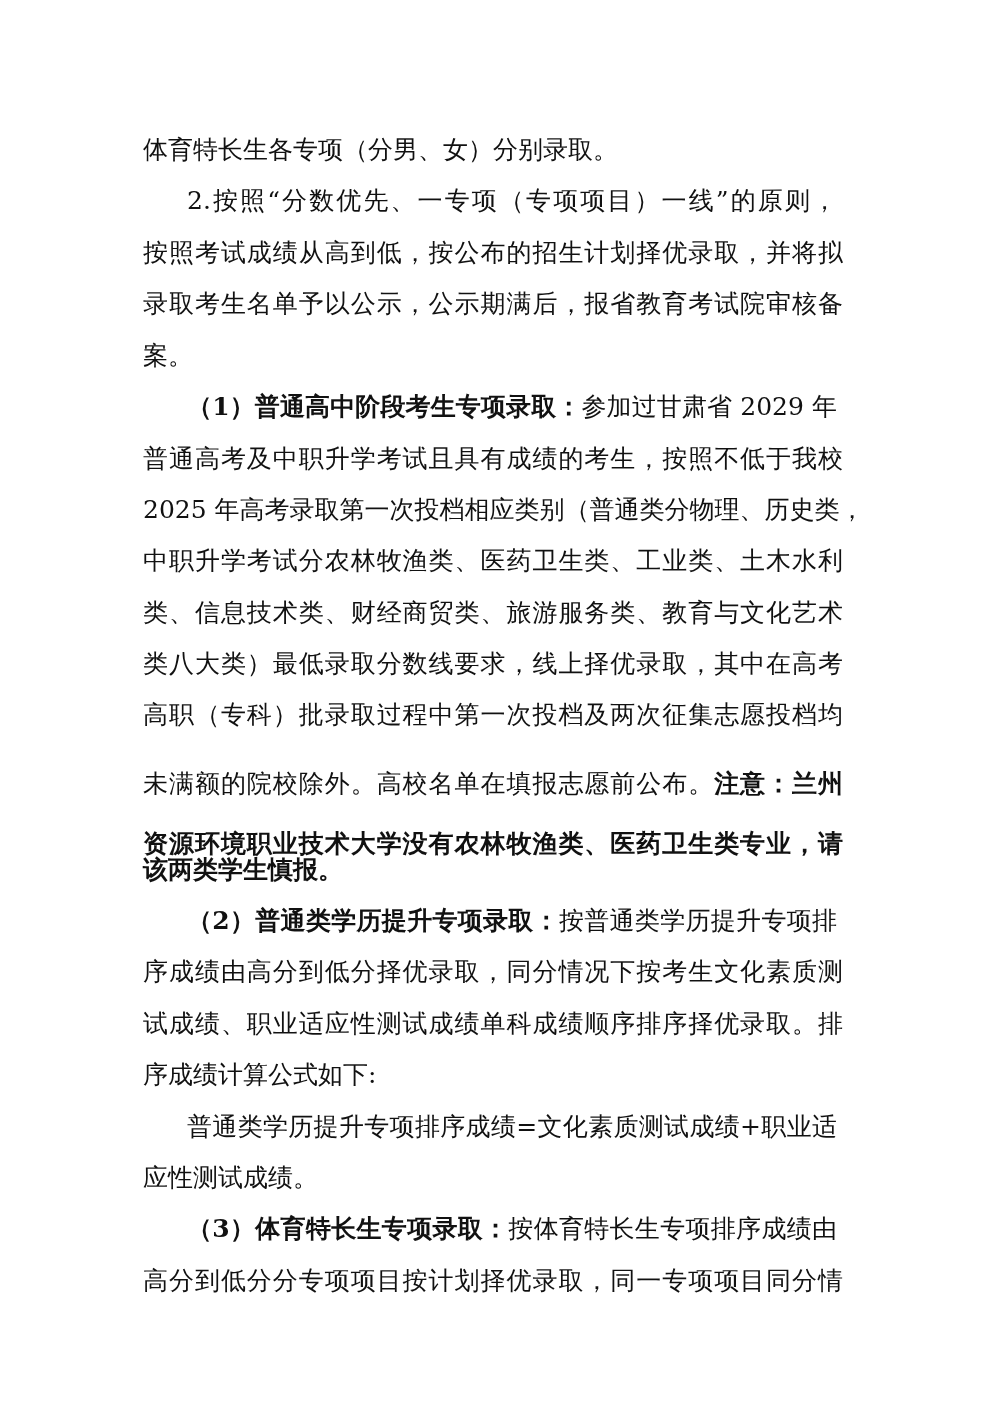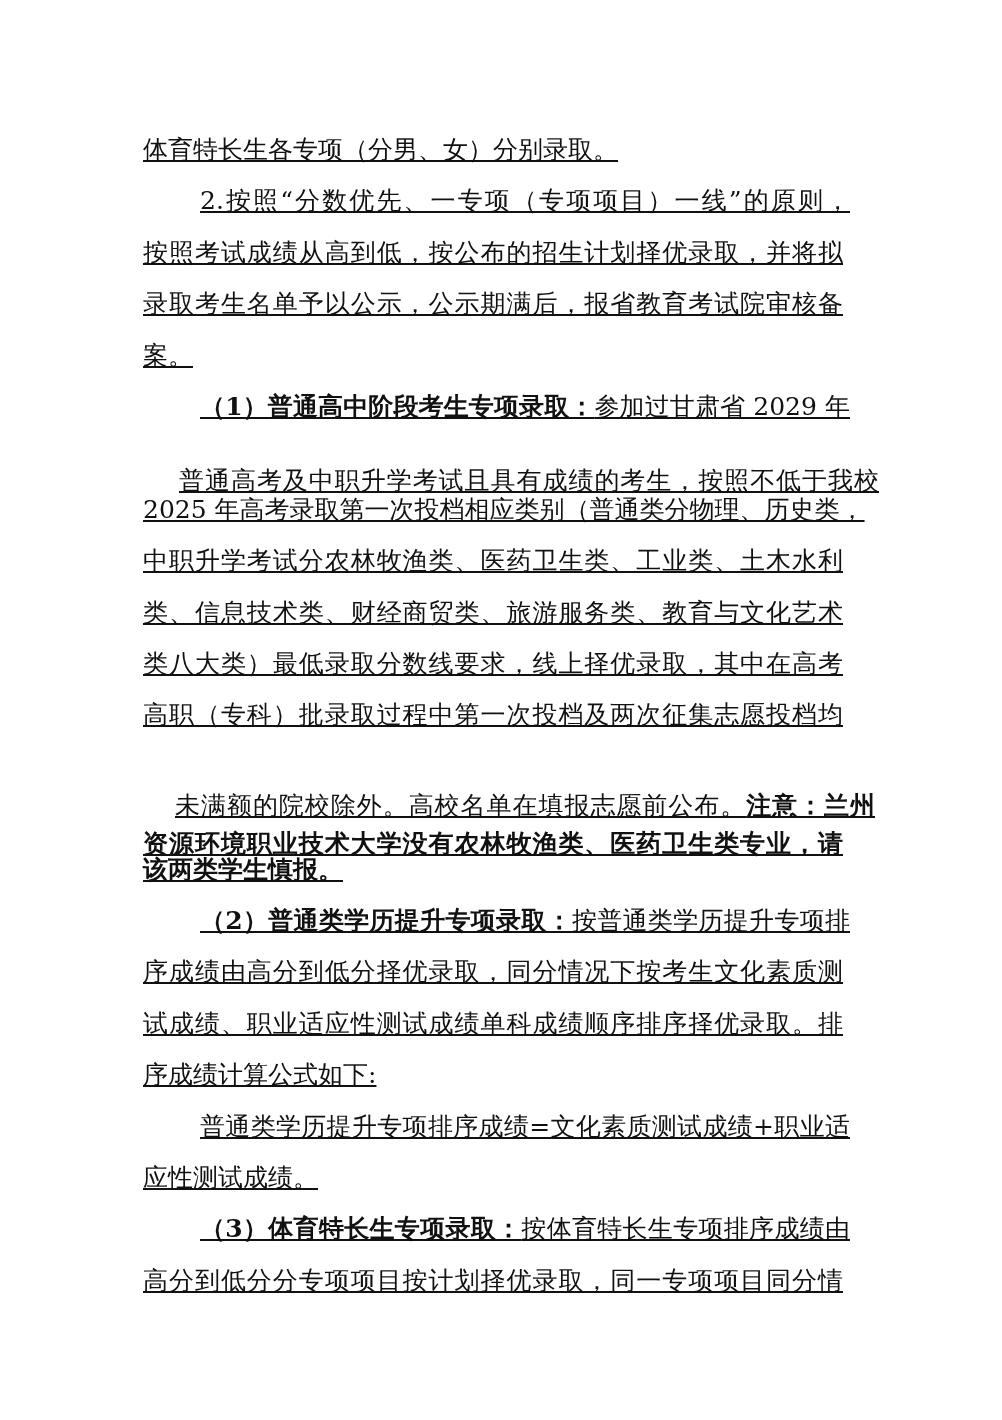--- a/index.html
+++ b/index.html
@@ -29,32 +29,31 @@
       width: 700px;
       height: 40px;
       font-size: 25px;
       line-height: 40px;
       white-space: nowrap;
       letter-spacing: 0;
       display: flex;
       justify-content: space-between;
     }
     .line.indent {
-      left: 200px;
+      left: 187px;
       width: 650px;
     }
     .seg {
       display: inline;
     }
     .text-row {
       display: block;
       width: 100%;
       text-align: justify;
       text-align-last: justify;
-      text-decoration: underline;
     }
     .text-row.nojust {
       text-align-last: left;
     }
     .bold {
       font-weight: bold;
     }
   </style>
 </head>
 <body>
@@ -72,39 +71,39 @@
   </div>
       <div class="line" style="top: 284.2px;">
     <div class="text-row"><span class="seg">录取考生名单予以公示，公示期满后，报省教育考试院审核备</span></div>
   </div>
       <div class="line" style="top: 335.6px;">
     <div class="text-row nojust"><span class="seg">案。</span></div>
   </div>
       <div class="line indent" style="top: 387px;">
     <div class="text-row"><span class="seg bold">（1）普通高中阶段考生专项录取：</span><span class="seg">参加过甘肃省 2029 年</span></div>
   </div>
-      <div class="line" style="top: 461px; margin-left: 36px;">
+      <div class="line" style="top: 439px;">
     <div class="text-row"><span class="seg">普通高考及中职升学考试且具有成绩的考生，按照不低于我校</span></div>
   </div>
       <div class="line" style="top: 489.8px;">
     <div class="text-row"><span class="seg">2025 年高考录取第一次投档相应类别（普通类分物理、历史类，</span></div>
   </div>
       <div class="line" style="top: 541.2px; justify-content: center;">
     <div class="text-row"><span class="seg">中职升学考试分农林牧渔类、医药卫生类、工业类、土木水利</span></div>
   </div>
       <div class="line" style="top: 592.6px;">
     <div class="text-row"><span class="seg">类、信息技术类、财经商贸类、旅游服务类、教育与文化艺术</span></div>
   </div>
       <div class="line" style="top: 644px;">
     <div class="text-row"><span class="seg">类八大类）最低录取分数线要求，线上择优录取，其中在高考</span></div>
   </div>
       <div class="line" style="top: 695.4px;">
     <div class="text-row"><span class="seg">高职（专科）批录取过程中第一次投档及两次征集志愿投档均</span></div>
   </div>
-      <div class="line" style="top: 786px; margin-left: 32px;">
+      <div class="line" style="top: 764px;">
     <div class="text-row"><span class="seg">未满额的院校除外。高校名单在填报志愿前公布。</span><span class="seg bold">注意：兰州</span></div>
   </div>
       <div class="line" style="top: 792px; margin-top: 32px;">
     <div class="text-row"><span class="seg bold">资源环境职业技术大学没有农林牧渔类、医药卫生类专业，请</span></div>
   </div>
       <div class="line" style="top: 849.6px;">
     <div class="text-row nojust"><span class="seg bold">该两类学生慎报。</span></div>
   </div>
       <div class="line indent" style="top: 901px;">
     <div class="text-row"><span class="seg bold">（2）普通类学历提升专项录取：</span><span class="seg">按普通类学历提升专项排</span></div>

